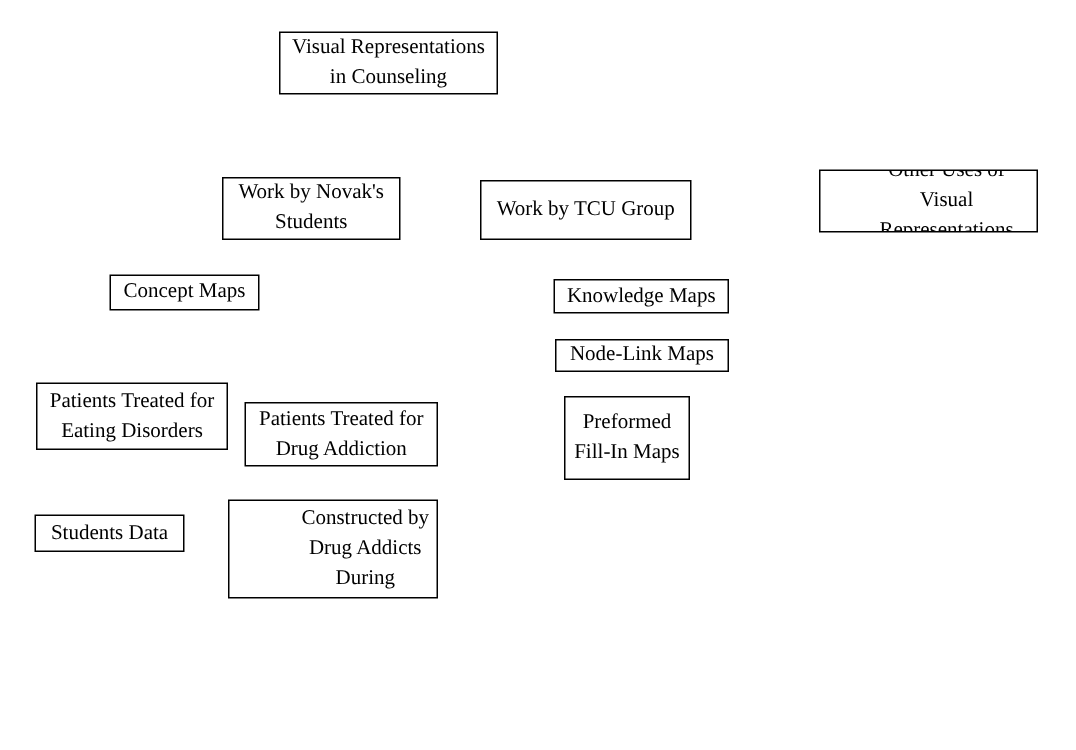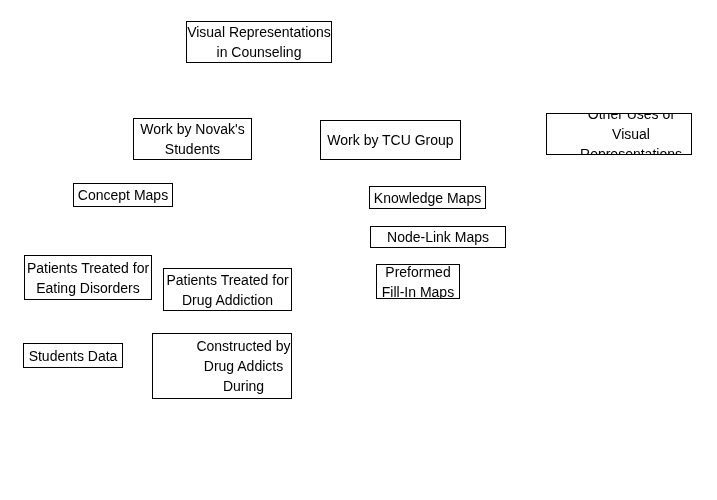--- a/index.html
+++ b/index.html
@@ -6,48 +6,48 @@
     margin: 0;
     padding: 0;
     background: #ffffff;
   }
   .canvas {
     position: relative;
     width: 717px;
     height: 500px;
     background: #ffffff;
     overflow: hidden;
-    font-family: Liberation Sans, sans-serif;
+    font-family: Liberation Serif, serif;
   }
   .node {
     position: absolute;
     box-sizing: border-box;
     border: 1px solid #000000;
     background: #ffffff;
     color: #000000;
     font-size: 14px;
     line-height: 20px;
     display: flex;
     align-items: center;
     justify-content: center;
     text-align: center;
     white-space: pre-line;
     overflow: hidden;
   }
   
   .pos-0  { left: 186px; top: 21px;  width: 146px; height: 42px; }
-  .pos-1  { left: 133px; top: 118px; width: 119px; height: 42px; }
+  .pos-1  { left: 148px; top: 118px; width: 119px; height: 42px; }
   .pos-2  { left: 320px; top: 120px; width: 141px; height: 40px; }
   .pos-3  { left: 546px; top: 113px; width: 146px; height: 42px; padding-left: 24px; }
   .pos-4  { left: 73px;  top: 183px; width: 100px; height: 24px; }
   .pos-5  { left: 369px; top: 186px; width: 117px; height: 23px; }
-  .pos-6  { left: 370px; top: 226px; width: 136px; height: 22px; }
+  .pos-6  { left: 370px; top: 226px; width: 116px; height: 22px; }
   .pos-7  { left: 24px;  top: 255px; width: 128px; height: 45px; }
   .pos-8  { left: 163px; top: 268px; width: 129px; height: 43px; }
-  .pos-9  { left: 376px; top: 264px; width: 84px;  height: 35px; }
+  .pos-9  { left: 376px; top: 264px; width: 84px;  height: 56px; }
   .pos-10 { left: 23px;  top: 343px; width: 100px; height: 25px; }
   .pos-11 { left: 152px; top: 333px; width: 140px; height: 66px; padding-left: 43px; }
 </style>
 </head>
 <body>
 
 <div class="canvas">
   <div class="node pos-0">Visual Representations
 in Counseling</div>
   <div class="node pos-1">Work by Novak's

